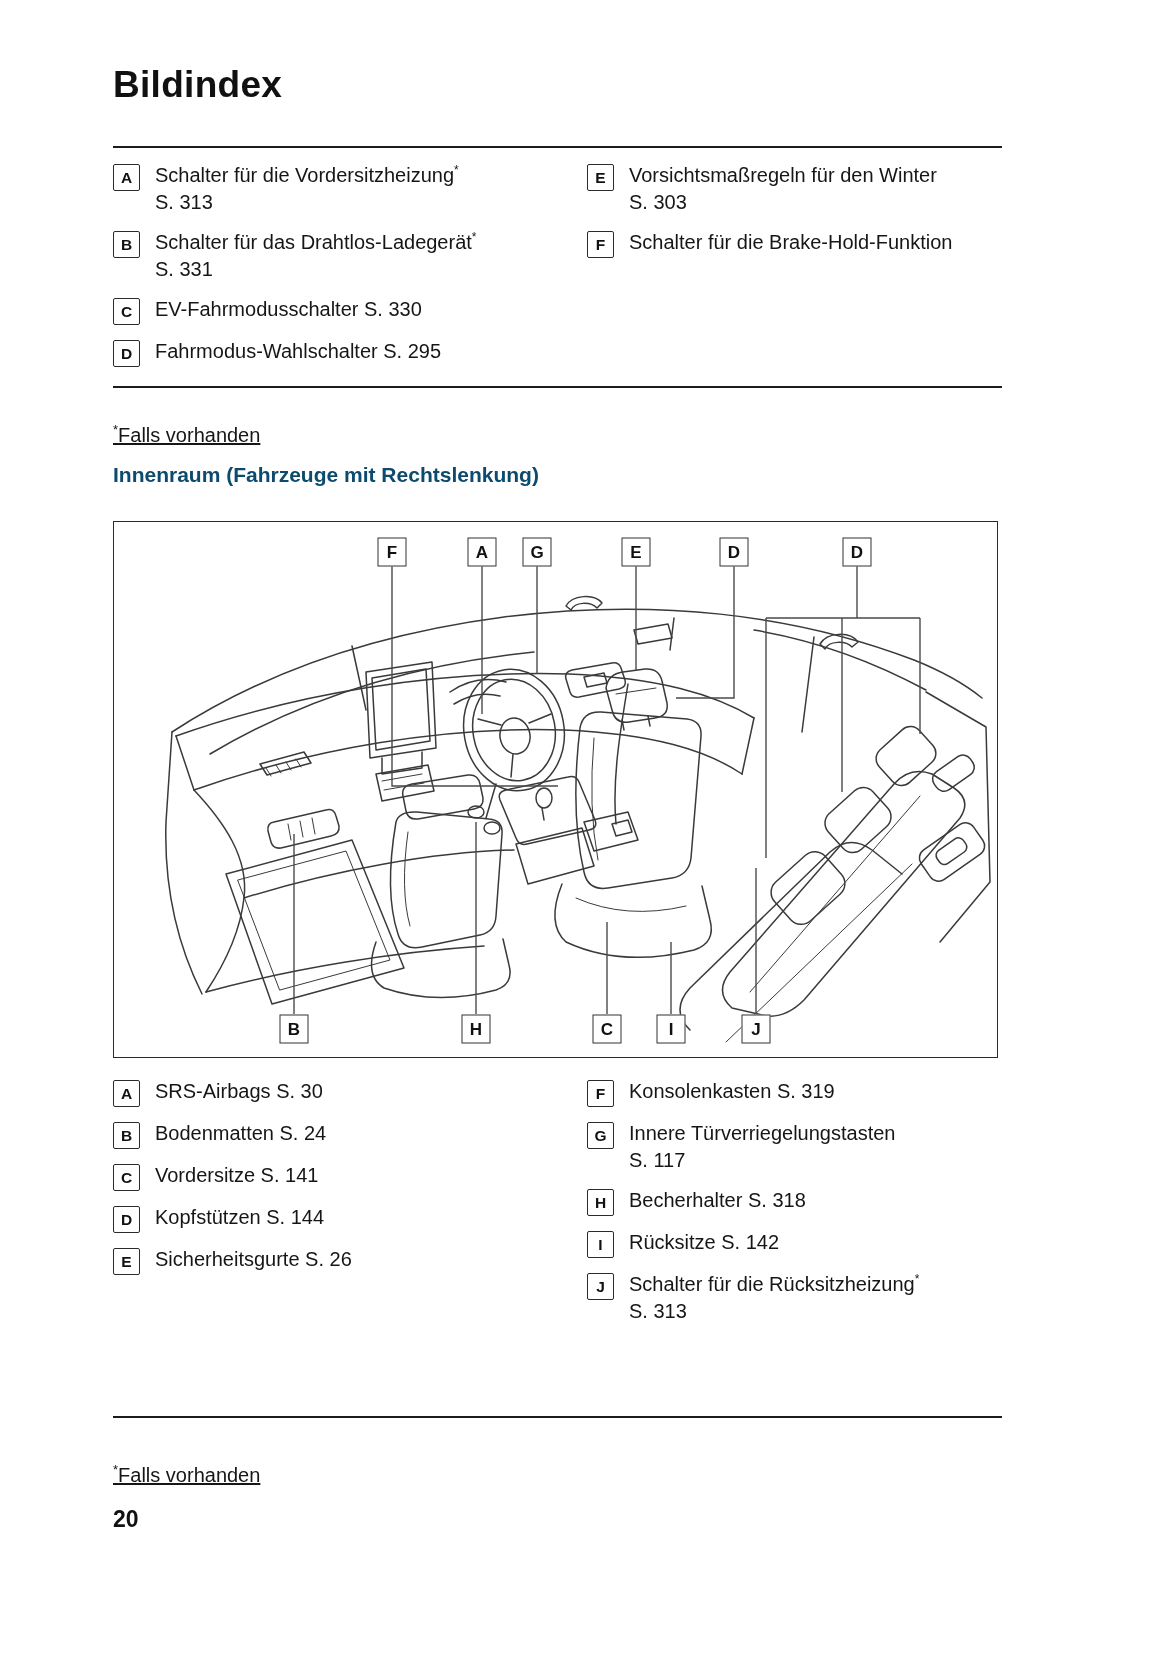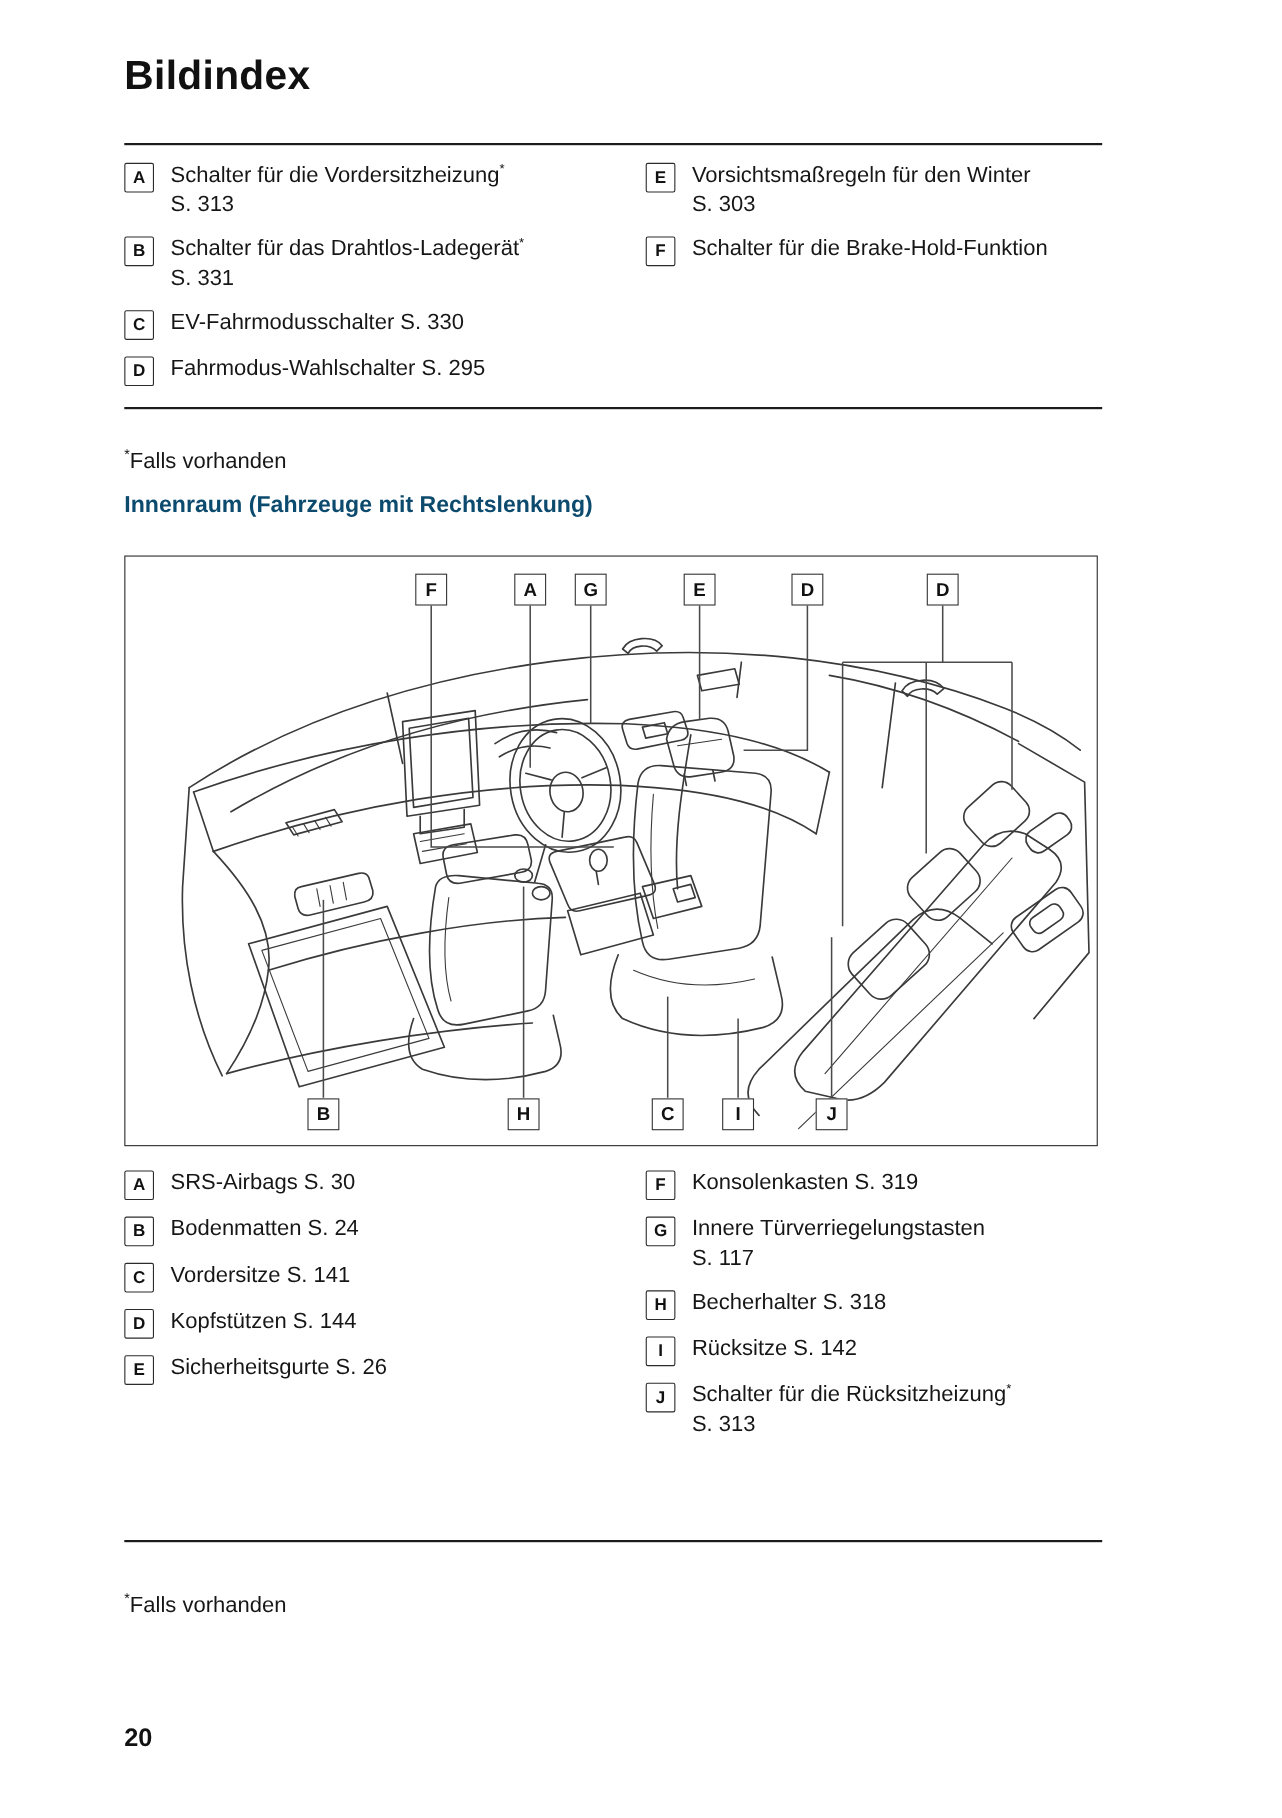--- a/index.html
+++ b/index.html
@@ -1,47 +1,47 @@
 <!DOCTYPE html>
 <html><head>
 <meta charset="utf-8">
 <style>
   html,body{margin:0;padding:0;background:#ffffff;}
   .page{
     position:relative;width:1165px;height:1653px;background:#fff;
     color:#161616;font-family:"Liberation Sans",sans-serif;overflow:hidden;
   }
-  .content{position:absolute;left:113px;top:0;width:889px;}
+  .content{position:absolute;left:113px;top:16px;width:889px;}
   h1.title{margin:48px 0 0 0;font-size:37px;font-weight:800;letter-spacing:.3px;color:#111;}
   .rule{border:none;border-top:2px solid #1c1c1c;height:0;margin:0;}
   #rule1{margin-top:40px;}
   #rule2{margin-top:6px;}
   #rule3{margin-top:78px;}
   .legend{display:grid;grid-template-columns:474px 1fr;padding-top:14px;}
   .legend-item{display:flex;align-items:flex-start;gap:15px;margin-bottom:13px;font-size:20px;line-height:27px;}
   .key-box{
     width:25px;height:25px;min-width:25px;margin-top:2px;border:1.7px solid #2b2b2b;border-radius:2px;
     display:flex;align-items:center;justify-content:center;font-weight:700;font-size:15.5px;color:#111;background:#fff;
   }
   .legend-line sup{font-size:12px;line-height:0;}
-  .footnote{font-size:20px;color:#161616;}
+  .footnote{font-size:20px;color:#161616;text-decoration:underline;}
   #footnote-top{margin-top:36px;}
   #footnote-bottom{margin-top:46px;}
   .footnote sup{font-size:13px;line-height:0;}
   .section-heading{margin-top:16px;font-size:21px;font-weight:700;color:#0c4a6e;}
   .diagram{
     position:relative;margin-top:34px;width:883px;height:535px;border:1.7px solid #2a2a2a;background:#fff;
   }
   .diagram svg{position:absolute;left:0;top:0;width:100%;height:100%;}
   .callout{
     position:absolute;transform:translate(-50%,-50%);width:27px;height:27px;background:#fff;
     border:1.7px solid #333;display:flex;align-items:center;justify-content:center;
     font-weight:700;font-size:17px;color:#111;z-index:2;
   }
-  .page-num{position:absolute;left:113px;top:1566px;font-size:23px;font-weight:800;color:#111;}
+  .page-num{position:absolute;left:113px;top:1506px;font-size:23px;font-weight:800;color:#111;}
 </style>
 </head>
 <body>
 
 <div class="page">
   <div class="content">
 
     <h1 class="title">Bildindex</h1>
 
     <hr class="rule" id="rule1">

